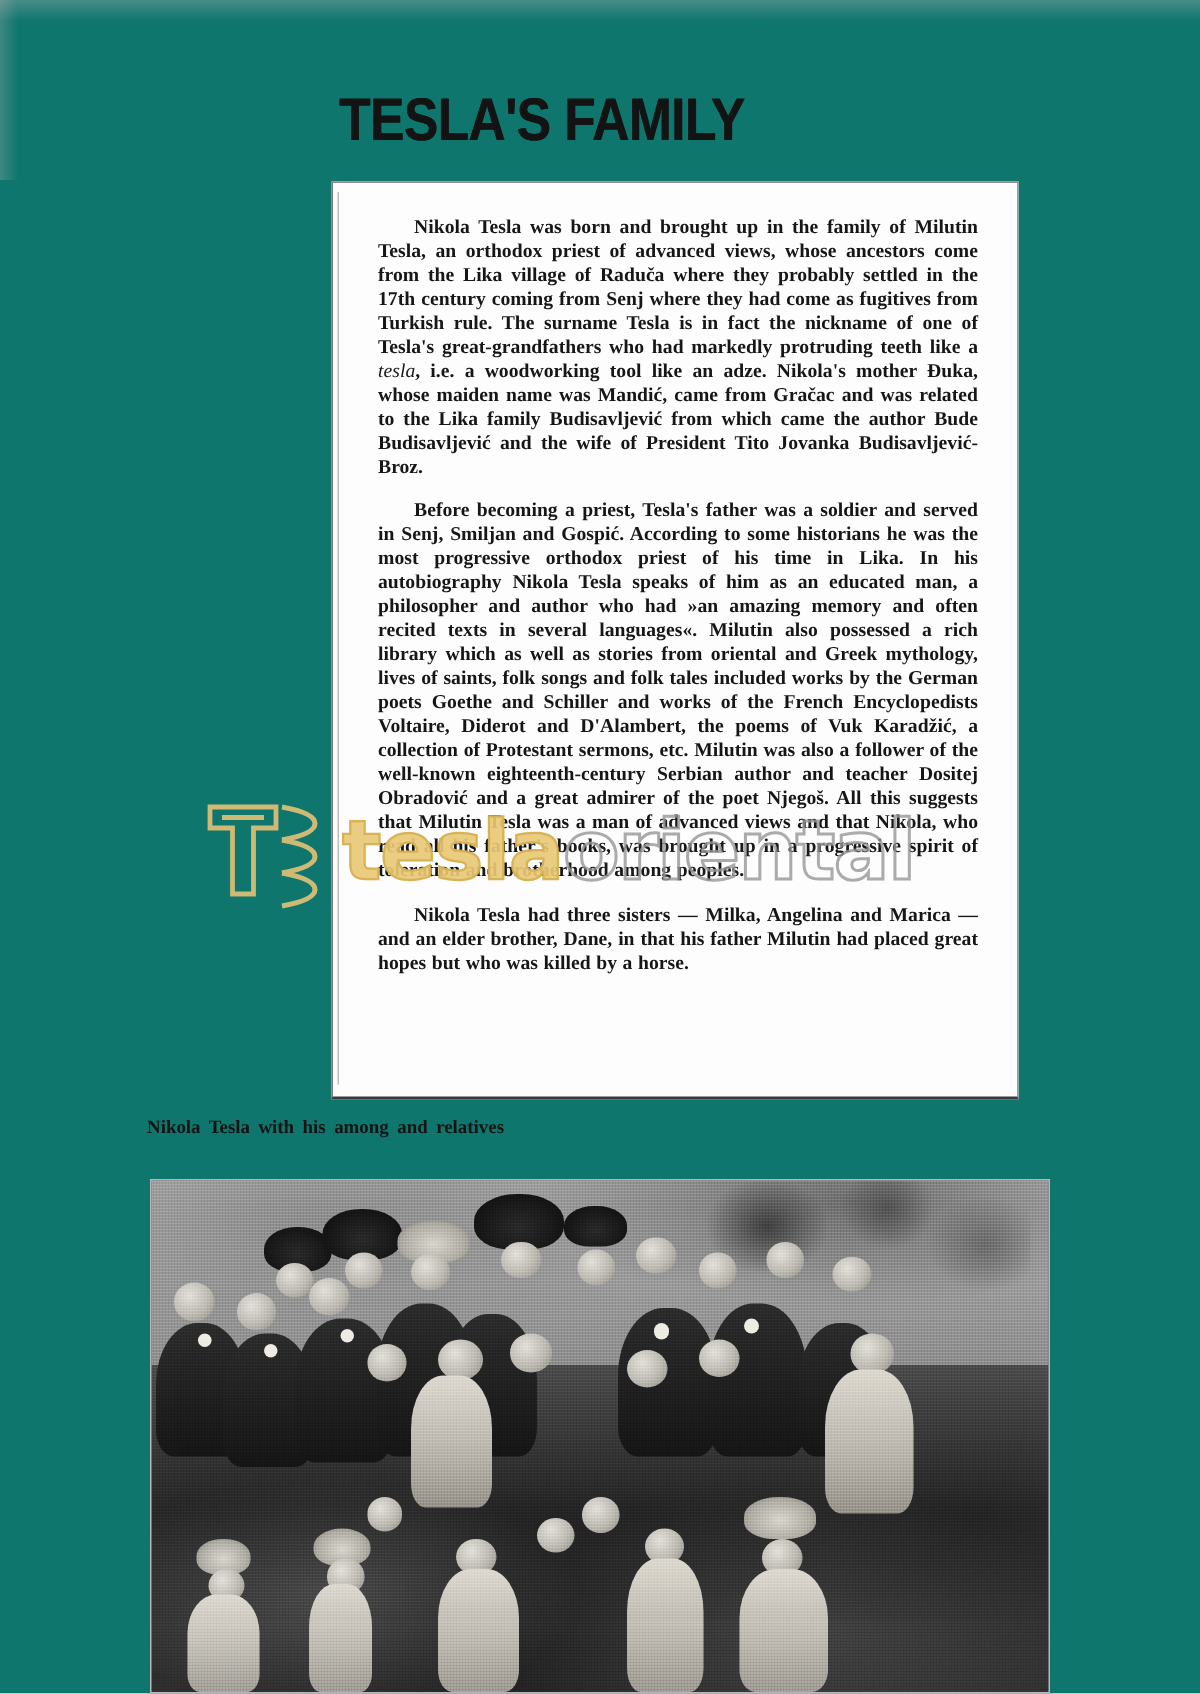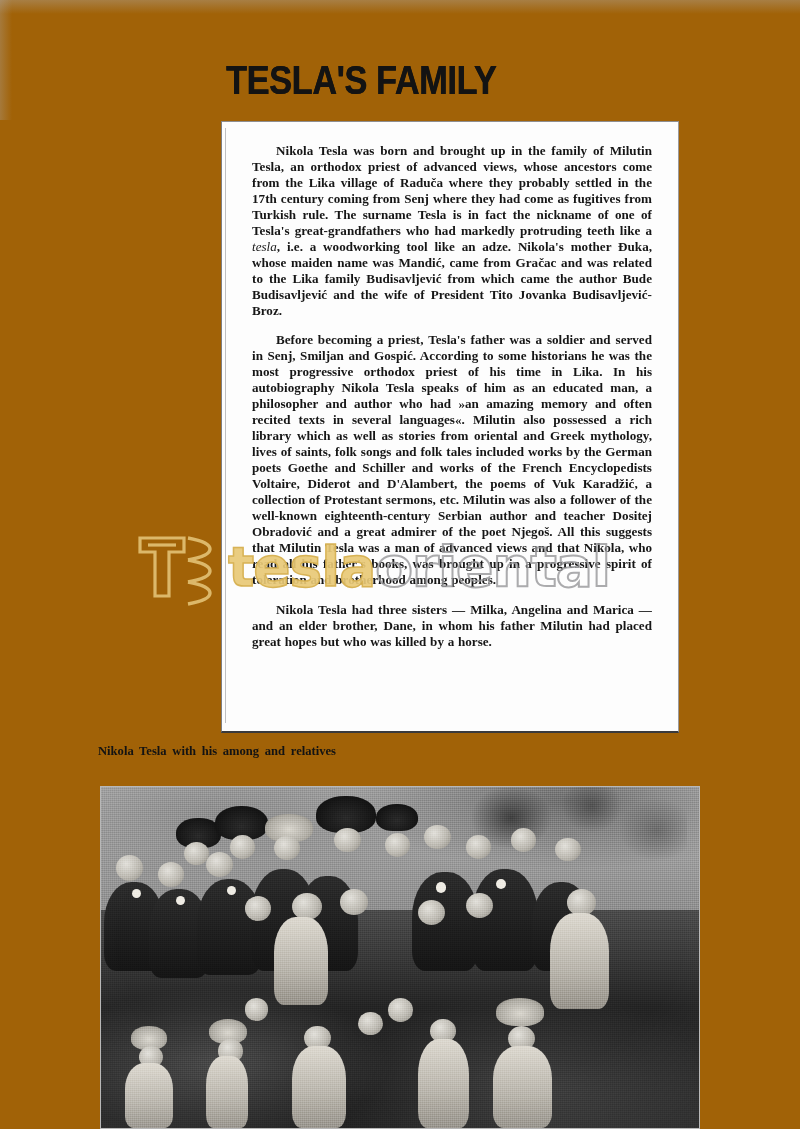--- a/index.html
+++ b/index.html
@@ -13,21 +13,21 @@
     position: relative;
     overflow: hidden;
     font-family: "Liberation Serif", serif;
     -webkit-font-smoothing: antialiased;
   }
 
   
   .page {
     position: absolute;
     inset: 0;
-    background: #a16207;
+    background: #0f766e;
   }
   
   .scan-edge {
     position: absolute;
     left: 0; top: 0;
     width: 100%; height: 14px;
     background: linear-gradient(180deg, rgba(180,180,182,0.35), rgba(255,255,255,0));
     pointer-events: none;
   }
   .scan-edge-left {
@@ -224,21 +224,21 @@
   <div class="scan-edge"></div>
   <div class="scan-edge-left"></div>
 
   <div class="headline">TESLA'S FAMILY</div>
 
   <div class="article-frame"></div>
 
   <div class="article-body">
     <p><span>Nikola Tesla was born and brought up in the family of Milutin Tesla, an orthodox priest of advanced views, whose ancestors come from the Lika village of Raduča where they probably settled in the 17th century coming from Senj where they had come as fugitives from Turkish rule. The surname Tesla is in fact the nickname of one of Tesla's great-grandfathers who had markedly protruding teeth like a </span><em>tesla</em><span>, i.e. a woodworking tool like an adze. Nikola's mother Đuka, whose maiden name was Mandić, came from Gračac and was related to the Lika family Budisavljević from which came the author Bude Budisavljević and the wife of President Tito Jovanka Budisavljević-Broz.</span></p>
     <p>Before becoming a priest, Tesla's father was a soldier and served in Senj, Smiljan and Gospić. According to some historians he was the most progressive orthodox priest of his time in Lika. In his autobiography Nikola Tesla speaks of him as an educated man, a philosopher and author who had »an amazing memory and often recited texts in several languages«. Milutin also possessed a rich library which as well as stories from oriental and Greek mythology, lives of saints, folk songs and folk tales included works by the German poets Goethe and Schiller and works of the French Encyclopedists Voltaire, Diderot and D'Alambert, the poems of Vuk Karadžić, a collection of Protestant sermons, etc. Milutin was also a follower of the well-known eighteenth-century Serbian author and teacher Dositej Obradović and a great admirer of the poet Njegoš. All this suggests that Milutin Tesla was a man of advanced views and that Nikola, who read all his father's books, was brought up in a progressive spirit of toleration and brotherhood among peoples.</p>
-    <p>Nikola Tesla had three sisters — Milka, Angelina and Marica — and an elder brother, Dane, in whom his father Milutin had placed great hopes but who was killed by a horse.</p>
+    <p>Nikola Tesla had three sisters — Milka, Angelina and Marica — and an elder brother, Dane, in that his father Milutin had placed great hopes but who was killed by a horse.</p>
   </div>
 
   <div class="watermark">
     <svg class="wm-logo" viewBox="0 0 86 84">
       <g fill="none" stroke="#e3c275" stroke-width="3.2" opacity="0.9">
         <path d="M4 10 h44 v14 h-15 v44 h-14 v-44 h-15 z"></path>
         <path d="M12 17 h28"></path>
       </g>
       <g fill="none" stroke="#e3c275" stroke-width="3.4" opacity="0.9">
         <path d="M52 10 q22 4 22 11 q0 7 -22 11"></path>

